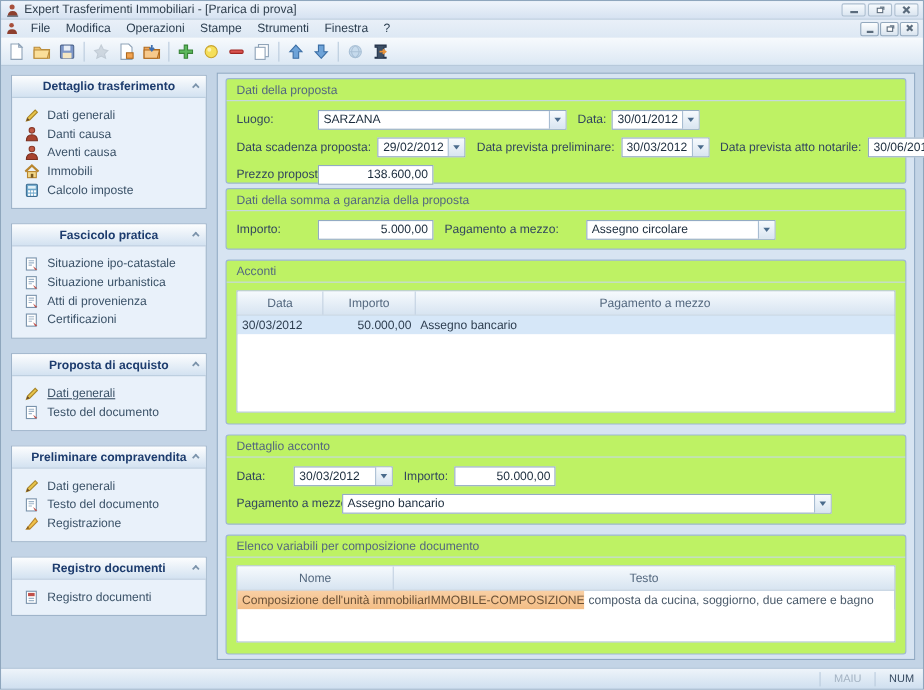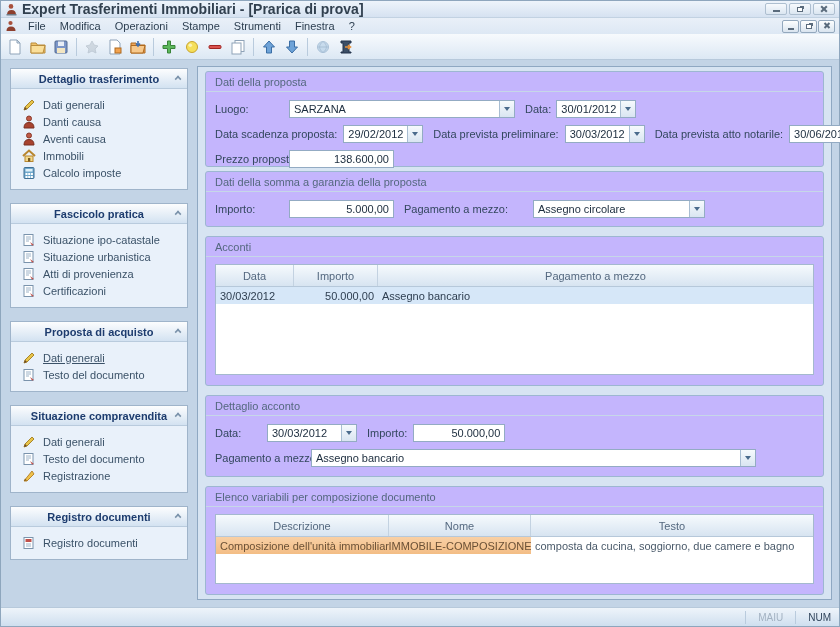--- a/index.html
+++ b/index.html
@@ -3,21 +3,21 @@
 <meta charset="utf-8">
 <style>
   * { margin:0; padding:0; box-sizing:border-box; }
   html,body { width:840px; height:627px; overflow:hidden; }
   body { font-family:"Liberation Sans","DejaVu Sans",sans-serif; font-size:11px; color:#33475e; }
 
   .window { position:relative; width:840px; height:627px; background:#c3d4e6; border:1px solid #8ea6bd; }
 
   
   .titlebar { height:17px; background:linear-gradient(#eef4fb,#d6e2f1); display:flex; align-items:center; padding:0 4px; border-bottom:1px solid #c2d2e2; }
-  .titlebar .title { flex:1; color:#31404f; font-size:14px; padding-left:4px; white-space:nowrap;font-weight:bold; }
+  .titlebar .title { flex:1; color:#31404f; font-size:11px; padding-left:4px; white-space:nowrap; }
   .winbtns { display:flex; gap:2px; }
   .winbtn { width:22px; height:12px; border:1px solid #aebfd0; border-radius:2px; background:linear-gradient(#f7fafd,#dbe6f1); display:flex; align-items:center; justify-content:center; }
   .glyph-min { width:7px; height:2px; background:#5a6b7c; margin-top:4px; }
   .glyph-res { width:6px; height:5px; border:1px solid #5a6b7c; background:#fff; box-shadow:2px -2px 0 -1px #5a6b7c; }
   .glyph-x { position:relative; width:8px; height:8px; }
   .glyph-x:before,.glyph-x:after { content:""; position:absolute; left:3px; top:0; width:2px; height:8px; background:#5a6b7c; }
   .glyph-x:before { transform:rotate(45deg); } .glyph-x:after { transform:rotate(-45deg); }
 
   
   .menubar { height:16px; background:linear-gradient(#e9f0f8,#dde8f4); display:flex; align-items:center; padding:0 2px; }
@@ -42,21 +42,21 @@
   .navbox { border:1px solid #9fb4ca; background:#e9f1fa; }
   .navhead { height:20px; background:linear-gradient(#fcfdfe,#d3e2f1); border-bottom:1px solid #b9cbdd; display:flex; align-items:center; justify-content:center; position:relative; color:#1d3c6e; font-weight:bold; }
   .chev { position:absolute; right:6px; top:7px; width:6px; height:6px; border-left:2px solid #7b93ab; border-top:2px solid #7b93ab; transform:rotate(45deg) scale(.8); }
   .navitems { padding:7px 4px 8px 10px; display:flex; flex-direction:column; gap:0; }
   .navitem { display:flex; align-items:center; gap:7px; height:17px; color:#3b5268; cursor:pointer; }
   .navitem.sel .nlabel { text-decoration:underline; }
   .nicon { width:15px; height:15px; flex:0 0 15px; display:flex; align-items:center; justify-content:center; }
 
   
   .mainpanel { position:absolute; left:196px; top:6px; right:7px; bottom:7px; background:#d7e4f2; border:1px solid #8fa8c2; padding:4px 7px; display:flex; flex-direction:column; }
-  .groupbox { border:1px solid #9db7d1; border-radius:3px; background:#c4b5fd; }
+  .groupbox { border:1px solid #9db7d1; border-radius:3px; background:#bef264; }
   .gcaption { padding:4px 9px 3px; color:#54687f; border-bottom:1px solid #c6d7e8; }
   .gbody { padding:7px 9px; }
 
   .frow { display:flex; align-items:center; height:19px; margin-bottom:6px; }
   .frow:last-child { margin-bottom:0; }
   .flabel { color:#33475e; white-space:nowrap; }
   .tinput { height:18px; border:1px solid #93abc3; background:#fff; color:#1a2b3c; padding:2px 4px; display:flex; align-items:center; }
   .tinput.money { justify-content:flex-end; }
   .combo { display:flex; height:18px; border:1px solid #93abc3; background:#fff; }
   .combo .cval { flex:1; padding:2px 4px; color:#1a2b3c; display:flex; align-items:center; overflow:hidden; white-space:nowrap;text-align:center; }
@@ -362,21 +362,21 @@
                   <path d="M8 9l4 3-2 .5z" fill="#c0504a"></path>
                 </svg>
               </span>
             <span class="nlabel">Testo del documento</span>
           </div>
         </div>
       </div>
 
       <div class="navbox">
         <div class="navhead">
-          <span>Situazione compravendita</span>
+          <span>Preliminare compravendita</span>
           <span class="chev"></span>
         </div>
         <div class="navitems">
           <div class="navitem">
             <span class="nicon">
                 <svg width="14" height="14" viewBox="0 0 14 14">
                   <path d="M2 12l1-3 7-7 2 2-7 7z" fill="#e8c44a" stroke="#a8862a"></path>
                   <path d="M2 12l3-1-2-2z" fill="#6b4a2a"></path>
                 </svg>
               </span>
@@ -534,21 +534,20 @@
             </span>
           </div>
         </div>
       </div>
 
       <div class="groupbox" style="flex:1; margin-top:9px;">
         <div class="gcaption">Elenco variabili per composizione documento</div>
         <div class="gbody" style="height:calc(100% - 23px);">
           <div class="grid" style="height:100%;">
             <div class="ghead">
-              <span class="gcol" style="width:173px;">Descrizione</span>
               <span class="gcol" style="width:142px;">Nome</span>
               <span class="gcol" style="flex:1;">Testo</span>
             </div>
             <div class="grow">
               <span class="gcell cell-orange" style="width:173px;">Composizione dell'unità immobiliare</span>
               <span class="gcell cell-orange" style="width:142px; justify-content:center;">IMMOBILE-COMPOSIZIONE</span>
               <span class="gcell" style="flex:1; color:#4a5a6a;">composta da cucina, soggiorno, due camere e bagno</span>
             </div>
             <div class="gfill"></div>
           </div>

